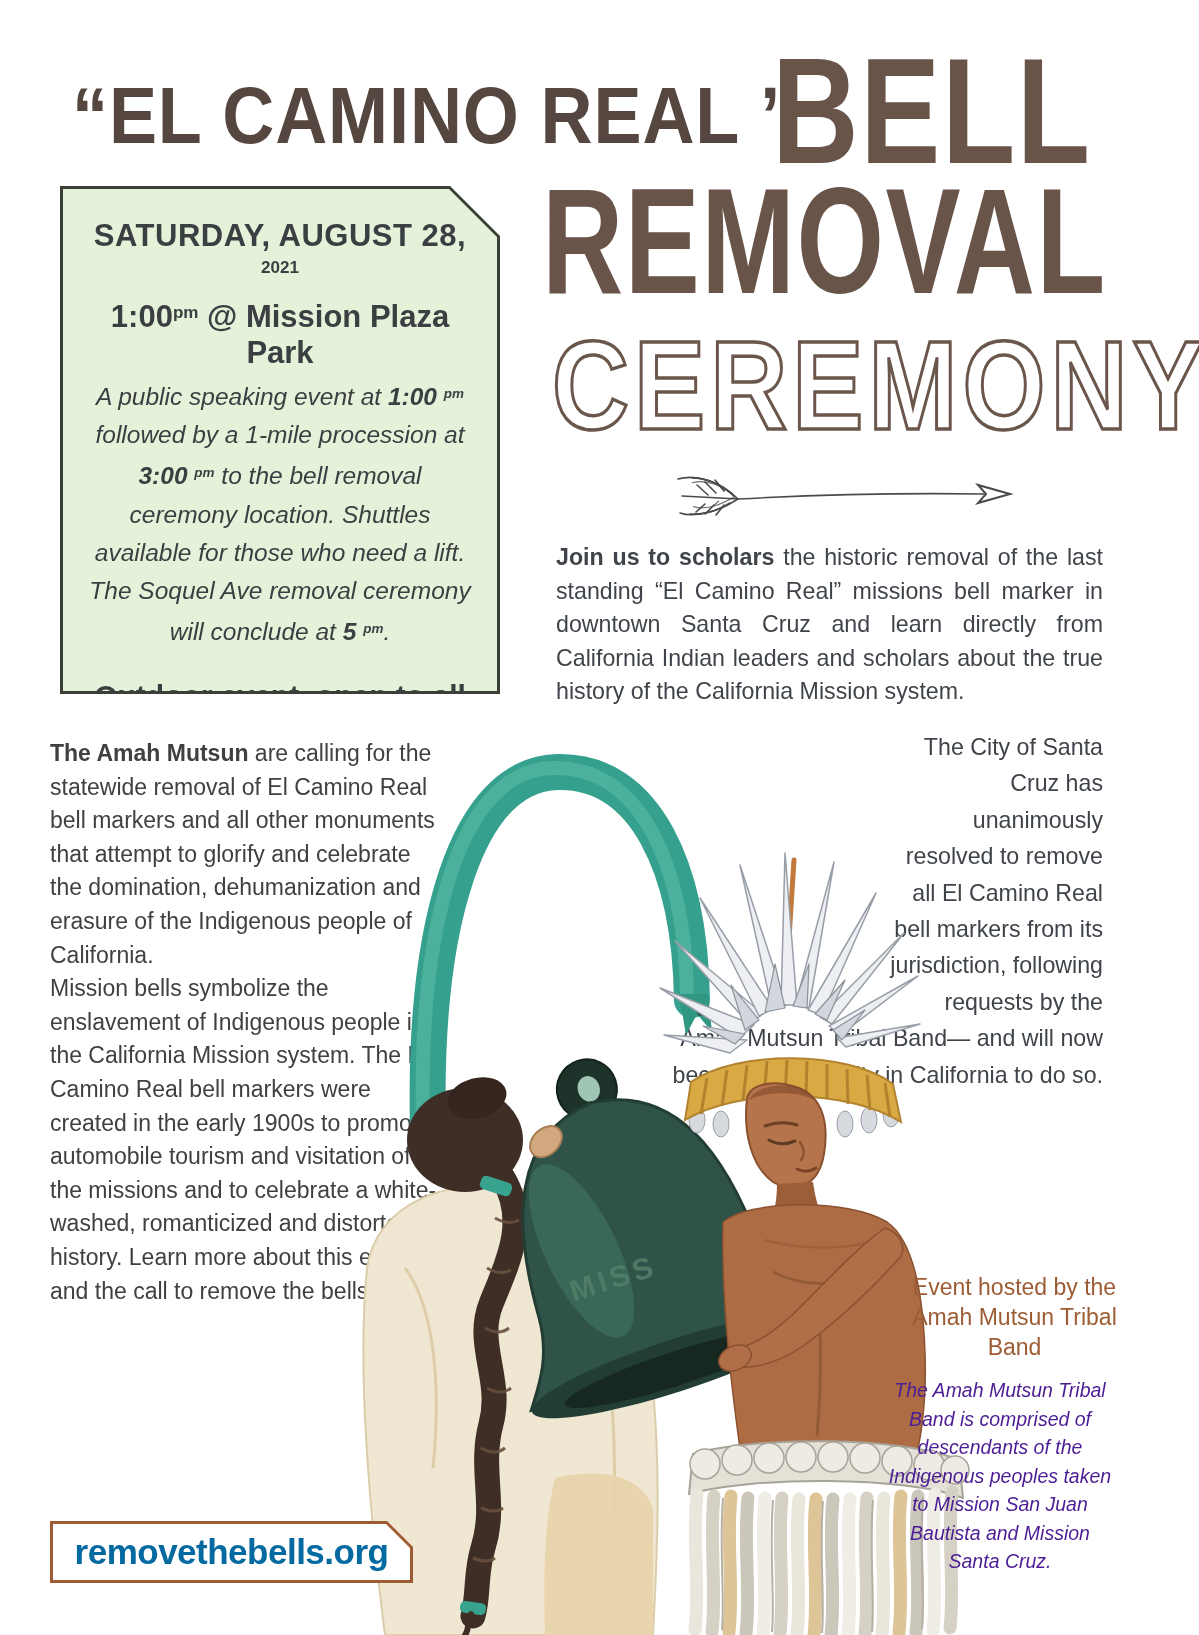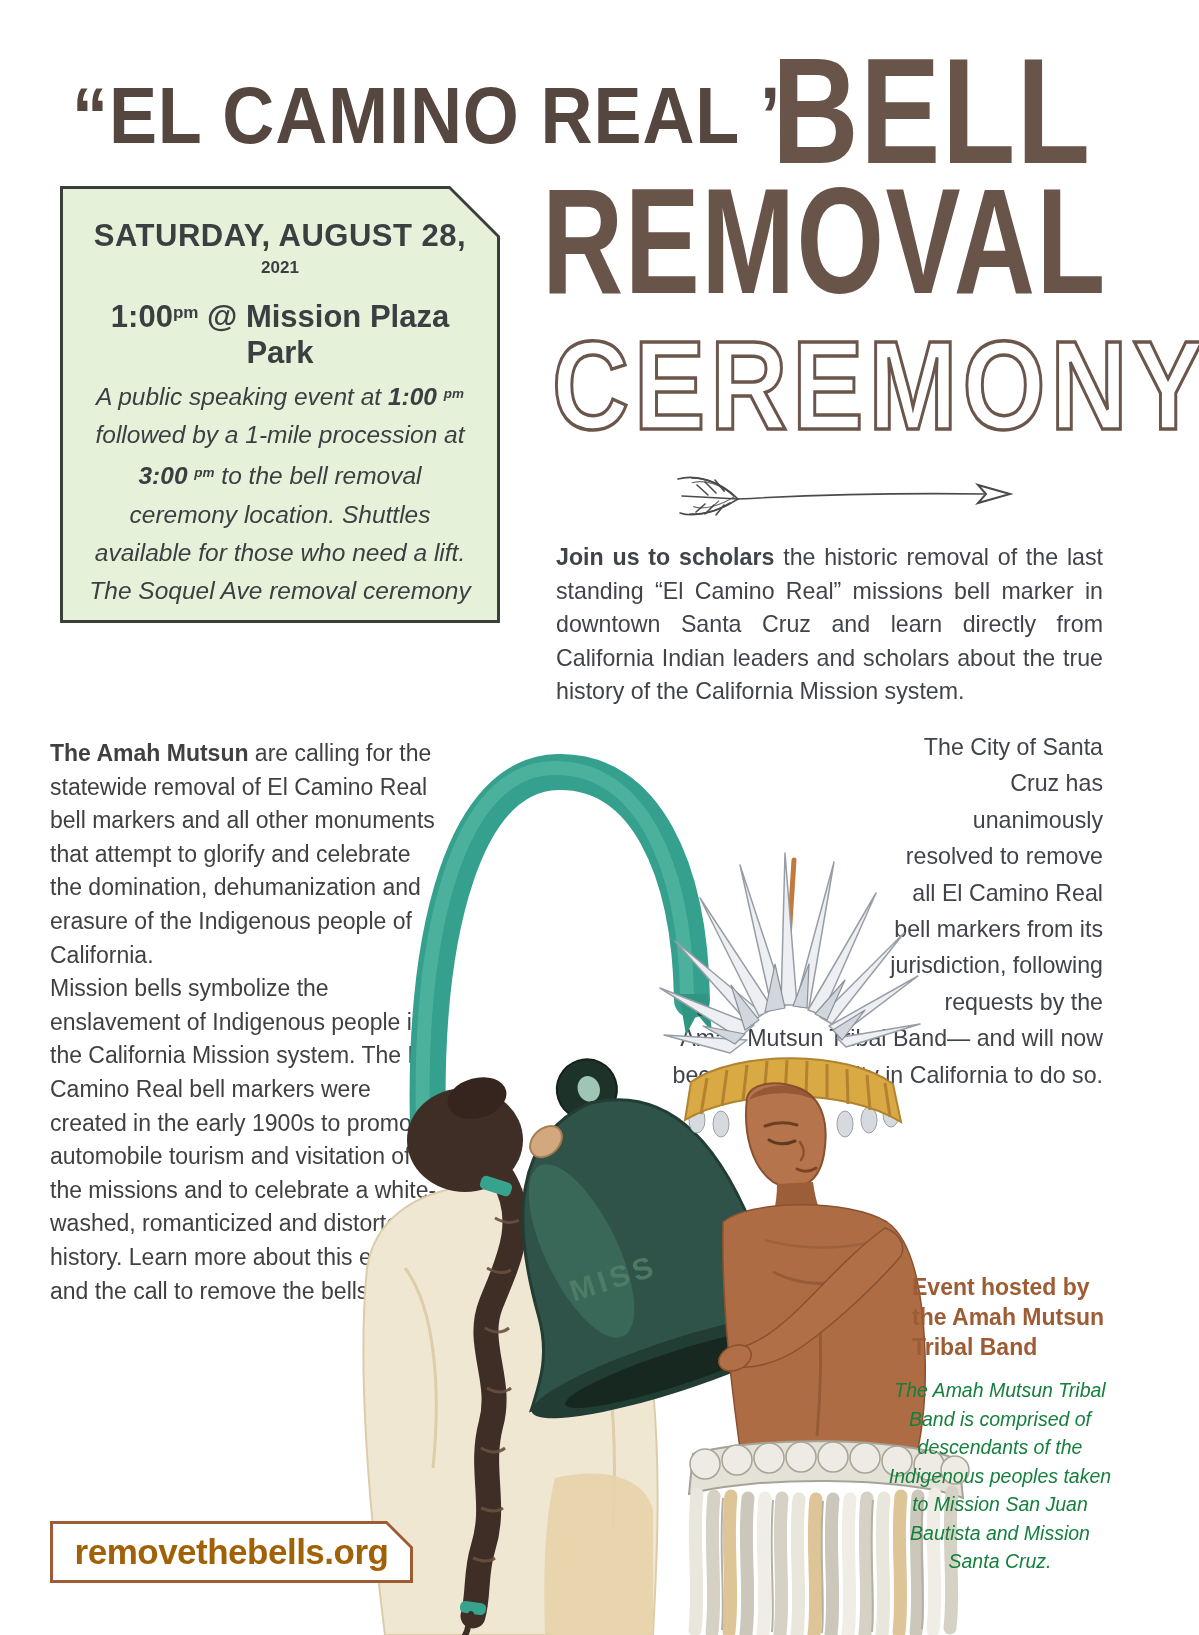--- a/index.html
+++ b/index.html
@@ -19,43 +19,43 @@
   .big-title{font-weight:bold;color:#69544a;white-space:nowrap;line-height:1;transform-origin:left top;}
   .title-bell{left:772px;top:36px;font-size:150px;transform:scaleX(0.80);letter-spacing:2px;}
   .title-removal{left:542px;top:166px;font-size:150px;transform:scaleX(0.75);letter-spacing:2px;}
   .title-ceremony{
     left:552px;top:322px;font-size:127px;transform:scaleX(0.84);letter-spacing:6px;
     color:#ffffff;-webkit-text-stroke:3.5px #6b564c;
   }
   
   .notch-outer{background:#3a3f3a;clip-path:polygon(0 0, calc(100% - 50px) 0, 100% 50px, 100% 100%, 0 100%);}
   .notch-inner{position:absolute;inset:3px;background:#e6f1d9;clip-path:polygon(0 0, calc(100% - 48px) 0, 100% 48px, 100% 100%, 0 100%);}
-  .info-box{left:60px;top:186px;width:440px;height:437px;}
+  .info-box{left:60px;top:186px;width:440px;height:508px;}
   .info-content{position:absolute;inset:3px;padding:26px 18px 0 18px;text-align:center;color:#3a3f42;}
   .info-h1{font-size:31px;font-weight:bold;letter-spacing:0.5px;margin-bottom:9px;}
   .info-h2{font-size:31px;font-weight:bold;margin-bottom:4px;}
   .info-h3{font-size:24.5px;font-weight:bold;margin-bottom:25px;}
   .info-desc{font-size:24.5px;font-style:italic;line-height:38px;margin-bottom:24px;}
   .info-desc .sup{font-weight:bold;}
   .info-close{font-size:30px;font-weight:bold;line-height:41px;white-space:pre-line;}
   
   .para-join{left:556px;top:541px;width:547px;font-size:23.2px;line-height:33.5px;text-align:justify;}
   .para-city{left:627px;top:729px;width:476px;font-size:23.2px;line-height:36.4px;text-align:right;}
   .wrap-spacer{float:left;width:252px;height:168px;margin-top:110px;}
   .para-amah{left:50px;top:737px;width:390px;font-size:23px;line-height:33.6px;color:#404040;white-space:pre-wrap;}
   
   .web-outer{left:50px;top:1521px;width:363px;height:62px;background:#9d5c33;
     clip-path:polygon(0 0, calc(100% - 26px) 0, 100% 26px, 100% 100%, 0 100%);}
   .web-inner{position:absolute;inset:3px;background:#ffffff;
     clip-path:polygon(0 0, calc(100% - 24px) 0, 100% 24px, 100% 100%, 0 100%);
     display:flex;align-items:center;justify-content:center;}
-  .web-text{font-size:35px;font-weight:bold;color:#a16207;letter-spacing:-0.5px;}
-  
-  .hosted-title{left:912px;top:1272px;width:205px;font-size:23px;font-weight:bold;color:#9d5c33;line-height:30px;}
-  .hosted-note{left:885px;top:1376px;width:230px;font-size:19.5px;font-style:italic;color:#15803d;line-height:28.5px;text-align:center;}
+  .web-text{font-size:35px;font-weight:bold;color:#0369a1;letter-spacing:-0.5px;}
+  
+  .hosted-title{left:912px;top:1272px;width:205px;font-size:23px;font-weight:normal;color:#9d5c33;line-height:30px;text-align:center;}
+  .hosted-note{left:885px;top:1376px;width:230px;font-size:19.5px;font-style:italic;color:#4c1d95;line-height:28.5px;text-align:center;}
   
   .arrow-wrap{left:672px;top:465px;width:345px;height:62px;}
   .illus-wrap{left:345px;top:748px;width:650px;height:887px;}
   svg{display:block;}
 </style>
 </head>
 <body>
 
 <div id="poster">
 

